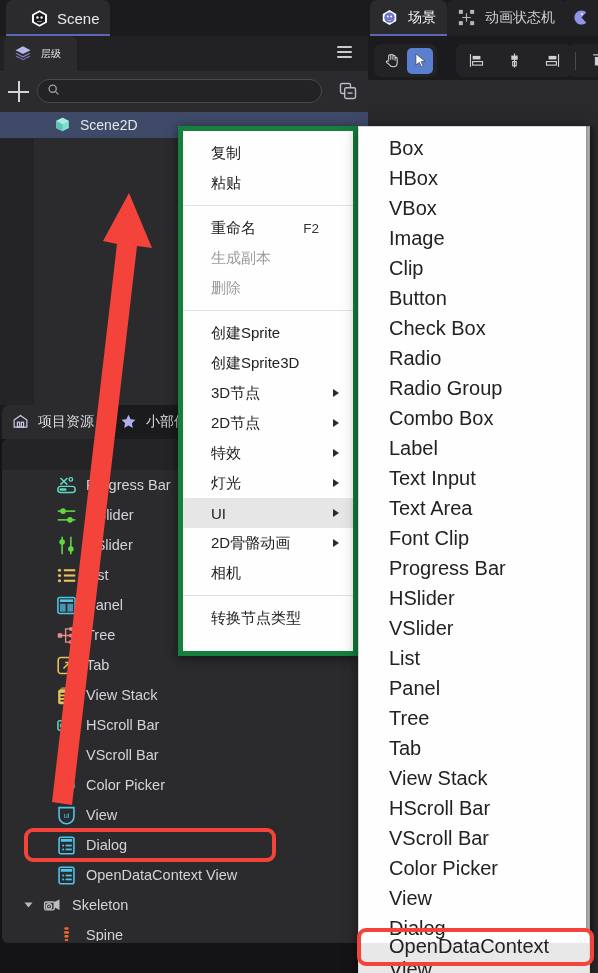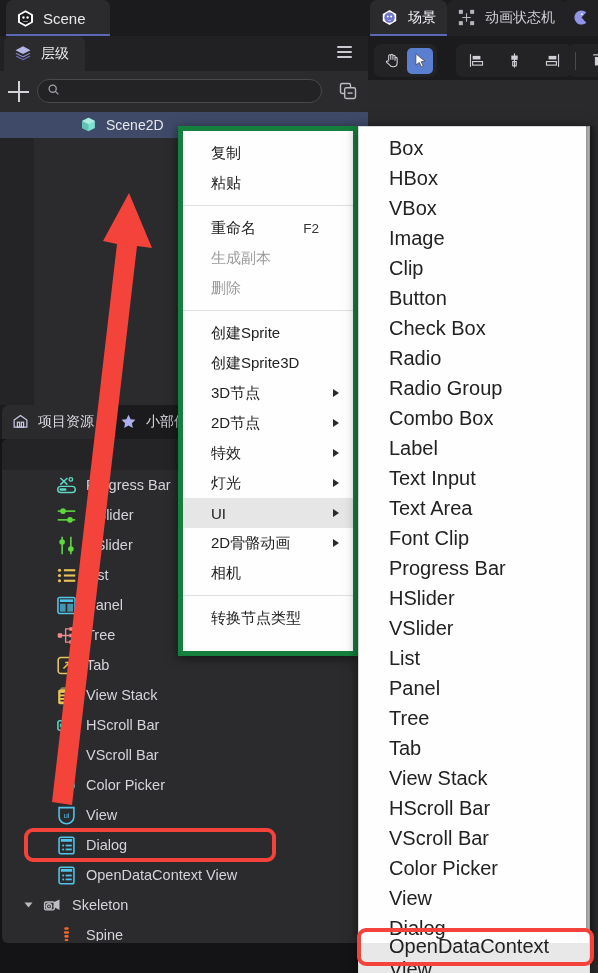--- a/index.html
+++ b/index.html
@@ -9,37 +9,37 @@
     font-family:"Liberation Sans","DejaVu Sans",sans-serif;
     -webkit-font-smoothing:antialiased;
   }
   .root{position:absolute;inset:0;}
 
   
   .top-tabbar{position:absolute;left:0;top:0;width:368px;height:36px;background:#1b1b1d;}
   .app-tab{
     position:absolute;left:6px;top:0;height:36px;width:104px;
     background:#2b2b2e;border-top-left-radius:7px;border-top-right-radius:7px;
-    display:flex;align-items:center;gap:8px;padding:0 10px;box-sizing:border-box;
+    display:flex;align-items:center;gap:8px;padding:0 24px;box-sizing:border-box;
   }
   .app-tab .t-label{color:#e8e8ea;font-size:15px;}
   .app-tab:after{content:"";position:absolute;left:0;right:0;bottom:0;height:2px;background:#5b68b5;}
 
   .hexicon{width:19px;height:19px;position:relative;flex:0 0 auto;}
   .hexicon svg{display:block;}
 
   
   .hier-panel{position:absolute;left:0;top:36px;width:368px;height:369px;background:#1b1b1d;}
   .hier-tabrow{position:absolute;left:0;top:0;width:368px;height:35px;background:#212124;}
   .hier-tab{
     position:absolute;left:4px;top:0;height:35px;padding:0 16px 0 10px;
     background:#2b2b2e;border-top-left-radius:7px;border-top-right-radius:7px;
     display:flex;align-items:center;gap:8px;box-sizing:border-box;
   }
-  .hier-tab .lbl{color:#e9e9ec;font-size:14px;}
+  .hier-tab .lbl{color:#e9e9ec;font-size:10px;}
   .hamburger{position:absolute;right:16px;top:10px;width:15px;height:13px;cursor:pointer;}
   .hamburger i{display:block;height:1.6px;background:#c9c9cf;margin-bottom:3.6px;border-radius:1px;}
 
   .hier-toolrow{position:absolute;left:0;top:35px;width:368px;height:41px;background:#2b2b2e;}
   .plus-btn{position:absolute;left:8px;top:10px;width:21px;height:21px;cursor:pointer;}
   .plus-btn:before,.plus-btn:after{content:"";position:absolute;background:#d4d4d8;}
   .plus-btn:before{left:0;top:9.5px;width:21px;height:2px;}
   .plus-btn:after{top:0;left:9.5px;height:21px;width:2px;}
   .search-box{
     position:absolute;left:37px;top:8px;width:285px;height:24px;
@@ -50,21 +50,21 @@
     background:transparent;border:0;outline:0;color:#cfcfd4;font-size:12px;
     font-family:"Liberation Sans",sans-serif;width:240px;margin-left:6px;
   }
   .search-box input::placeholder{color:#7a7a82;}
   .copy-btn{position:absolute;right:10px;top:10px;width:20px;height:20px;cursor:pointer;}
 
   .hier-tree{position:absolute;left:0;top:76px;width:368px;height:293px;background:#2b2b2e;}
   .tree-indent{position:absolute;left:0;top:0;width:34px;height:293px;background:#242427;}
   .tree-row{
     position:absolute;left:0;top:0;width:368px;height:26px;background:#3e4a68;
-    display:flex;align-items:center;gap:7px;padding-left:80px;box-sizing:border-box;
+    display:flex;align-items:center;gap:7px;padding-left:54px;box-sizing:border-box;
   }
   .tree-row .nm{color:#e6e6ea;font-size:14px;}
 
   
   .assets-panel{position:absolute;left:0;top:405px;width:368px;height:568px;background:#141416;}
   .assets-tabrow{position:absolute;left:0;top:0;width:368px;height:34px;background:#1b1b1d;}
   .assets-tab{
     position:absolute;top:0;height:34px;display:flex;align-items:center;gap:7px;
     padding:0 10px;box-sizing:border-box;border-top-left-radius:7px;border-top-right-radius:7px;
   }

